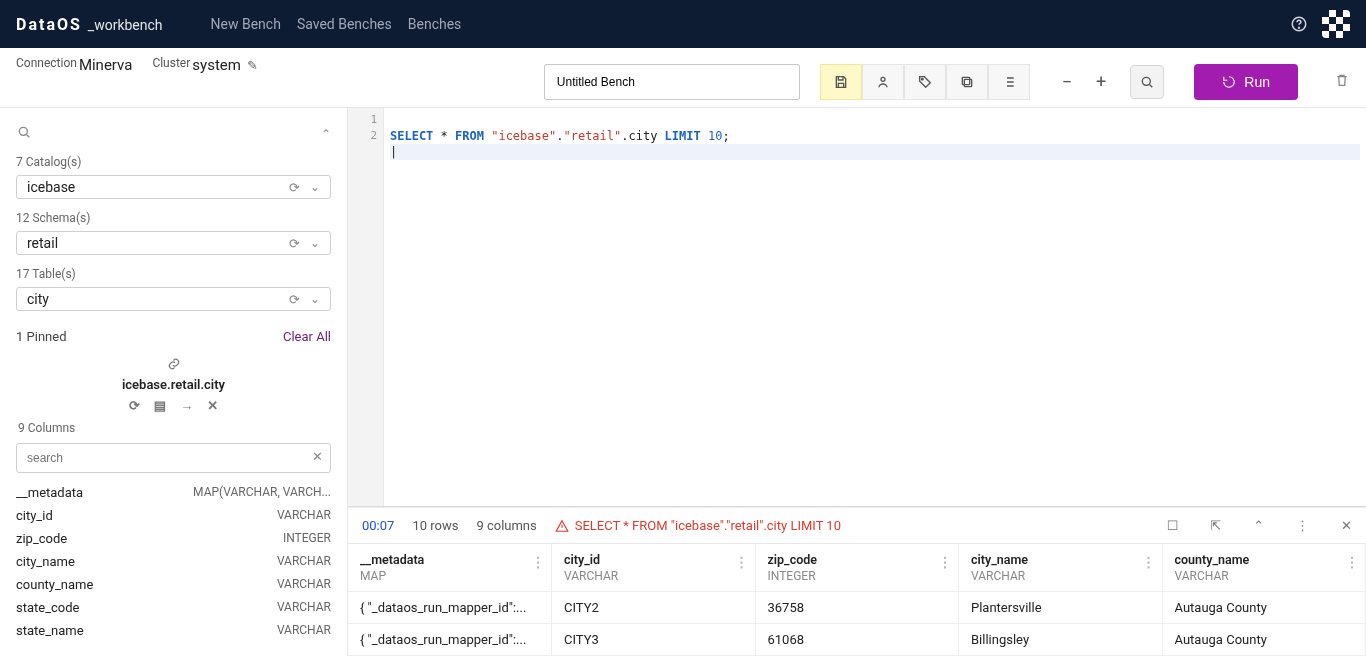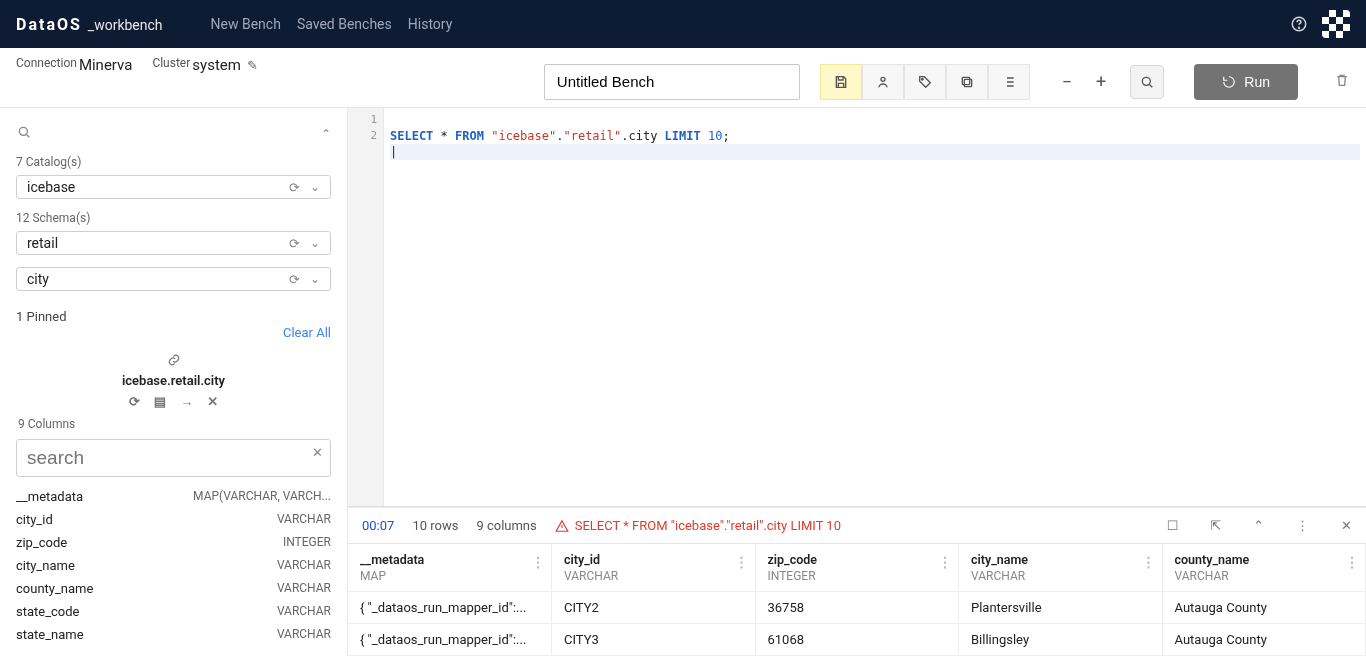--- a/index.html
+++ b/index.html
@@ -14,48 +14,48 @@
   .topicon { color:#cfd4de; margin-left:14px; cursor:pointer; display:flex; align-items:center; }
   .topicon svg { width:18px; height:18px; }
   .pixelavatar { width:28px; height:28px; margin-left:14px; background:
     conic-gradient(#fff 25%, #0d1b33 0 50%, #fff 0 75%, #0d1b33 0) 0 0/14px 14px; border-radius:4px; }
   .secondbar { height:60px; border-bottom:1px solid #e5e7eb; display:flex; align-items:flex-start; padding:8px 16px 0; gap:20px; }
   .connblock { display:flex; flex-direction:row; gap:2px; margin-top:0; }
   .connlabel { font-size:12px; color:#555; }
   .connval { font-size:15px; color:#222; display:flex; align-items:center; gap:6px; }
   .editicon { font-size:13px; color:#666; cursor:pointer; }
   .secondbar .flex1 { flex:1; }
-  .benchname { border:1px solid #c8c8c8; border-radius:2px; padding:8px 12px; font-size:15px; width:256px; height:36px; align-self:center; }
+  .benchname { border:1px solid #c8c8c8; border-radius:2px; padding:8px 12px; font-size:12px; width:256px; height:36px; align-self:center; }
   .toolbtns { display:flex; align-self:center; gap:0; }
   .toolbtn { width:42px; height:36px; border:1px solid #e5e5e5; background:#f7f7f7; display:flex; align-items:center; justify-content:center; cursor:pointer; color:#555; }
   .toolbtn.highlight { background:#fff8c9; border-color:#f2e89a; }
   .toolbtn svg { width:16px; height:16px; }
   .plainicons { display:flex; align-items:center; gap:24px; align-self:center; margin-left:12px; }
   .plainicons span { color:#555; cursor:pointer; font-size:18px; }
   .searchcircle { width:34px; height:34px; border:1px solid #d8d8d8; border-radius:4px; display:flex; align-items:center; justify-content:center; background:#f3f3f3; }
-  .runbtn { background:#737373; color:#fff; border:none; border-radius:4px; padding:0 28px; height:36px; font-size:14px; display:flex; align-items:center; gap:8px; cursor:pointer; align-self:center; margin-left:10px; }
+  .runbtn { background:#a21caf; color:#fff; border:none; border-radius:4px; padding:0 28px; height:36px; font-size:14px; display:flex; align-items:center; gap:8px; cursor:pointer; align-self:center; margin-left:10px; }
   .trashbtn { align-self:center; margin-left:16px; color:#888; cursor:pointer; }
   .main { display:flex; height:calc(656px - 48px - 60px); }
   .sidebar { width:348px; border-right:1px solid #e5e7eb; padding:8px 16px 0; overflow:hidden; display:flex; flex-direction:column; }
   .sidehead { display:flex; align-items:center; justify-content:space-between; padding:8px 0 12px; }
   .sidehead .mag { color:#888; }
   .selgroup { margin-bottom:12px; }
   .selgroup .cap { font-size:12px; color:#666; margin-bottom:6px; }
   .selbox { border:1px solid #cfcfcf; border-radius:3px; height:24px; display:flex; align-items:center; padding:0 10px; justify-content:space-between; }
   .selbox .val { font-size:14px; }
   .selbox .acts { display:flex; gap:10px; color:#888; }
   .pinnedrow { display:flex; justify-content:space-between; font-size:13px; color:#444; margin:6px 0 8px; }
-  .pinnedrow .clear { color:#3b82f6; cursor:pointer;margin-top:16px; }
+  .pinnedrow .clear { color:#701a75; cursor:pointer; }
   .pinnedtable { border-top:1px solid transparent; }
   .pthead { display:flex; align-items:center; gap:6px; font-size:13px; font-weight:600; padding:4px 0;flex-direction:column; }
   .pthead .name { flex:1; }
   .pthead .icons { display:flex; gap:14px; color:#777; }
   .ptcols { font-size:12px; color:#666; margin:4px 0 8px 2px; }
   .ptsearch { position:relative; margin-bottom:8px; }
-  .ptsearch input { width:100%; border:1px solid #d0d0d0; border-radius:3px; padding:7px 28px 7px 10px; font-size:19px; }
+  .ptsearch input { width:100%; border:1px solid #d0d0d0; border-radius:3px; padding:7px 28px 7px 10px; font-size:12px; }
   .ptsearch .clrx { position:absolute; right:8px; top:6px; color:#888; cursor:pointer; }
   .collist { font-size:13px; }
   .colrow { display:flex; justify-content:space-between; padding:4px 0; }
   .colrow .type { color:#666; font-size:12px; text-align:right; white-space:nowrap; overflow:hidden; text-overflow:ellipsis; max-width:160px; }
   .editorwrap { flex:1; display:flex; flex-direction:column; min-width:0; }
   .codearea { flex:1; display:flex; font-family: "Menlo","Consolas",monospace; font-size:12px; position:relative; border-bottom:1px solid #ddd; min-height:0; }
   .gutter { width:36px; background:#f3f3f3; text-align:right; color:#999; padding:4px 6px 0 0; border-right:1px solid #e8e8e8; font-size:11px; line-height:16px; }
   .codelines { flex:1; padding:4px 6px 0; line-height:16px; white-space:pre; position:relative; }
   .codelines .current { display:block; background:#eef3fb; width:100%; }
   .kw { color:#1a63c7; font-weight:600; }
@@ -80,21 +80,21 @@
 <body>
 
 <div class="topbar">
   <div class="logo">
     <span class="brand">DataOS</span>
     <span class="sub">_workbench</span>
   </div>
   <div class="topnav">
     <span>New Bench</span>
     <span>Saved Benches</span>
-    <span>History</span>
+    <span>Benches</span>
   </div>
   <div class="spacer"></div>
   <span class="topicon">
     <svg viewBox="0 0 24 24">
         <circle cx="12" cy="12" r="9"></circle>
         <path d="M9.5 9.5a2.5 2.5 0 115 0c0 1.5-2.5 2-2.5 3.5"></path>
         <circle cx="12" cy="17" r=".6" fill="currentColor"></circle>
       </svg>
   </span>
   <div class="pixelavatar"></div>
@@ -194,20 +194,21 @@
       <div class="cap">12 Schema(s)</div>
       <div class="selbox">
         <span class="val">retail</span>
         <span class="acts">
             <span>⟳</span>
             <span class="chev">⌄</span>
           </span>
       </div>
     </div>
     <div class="selgroup">
+      <div class="cap">17 Table(s)</div>
       <div class="selbox">
         <span class="val">city</span>
         <span class="acts">
             <span>⟳</span>
             <span class="chev">⌄</span>
           </span>
       </div>
     </div>
 
     <div class="pinnedrow">

